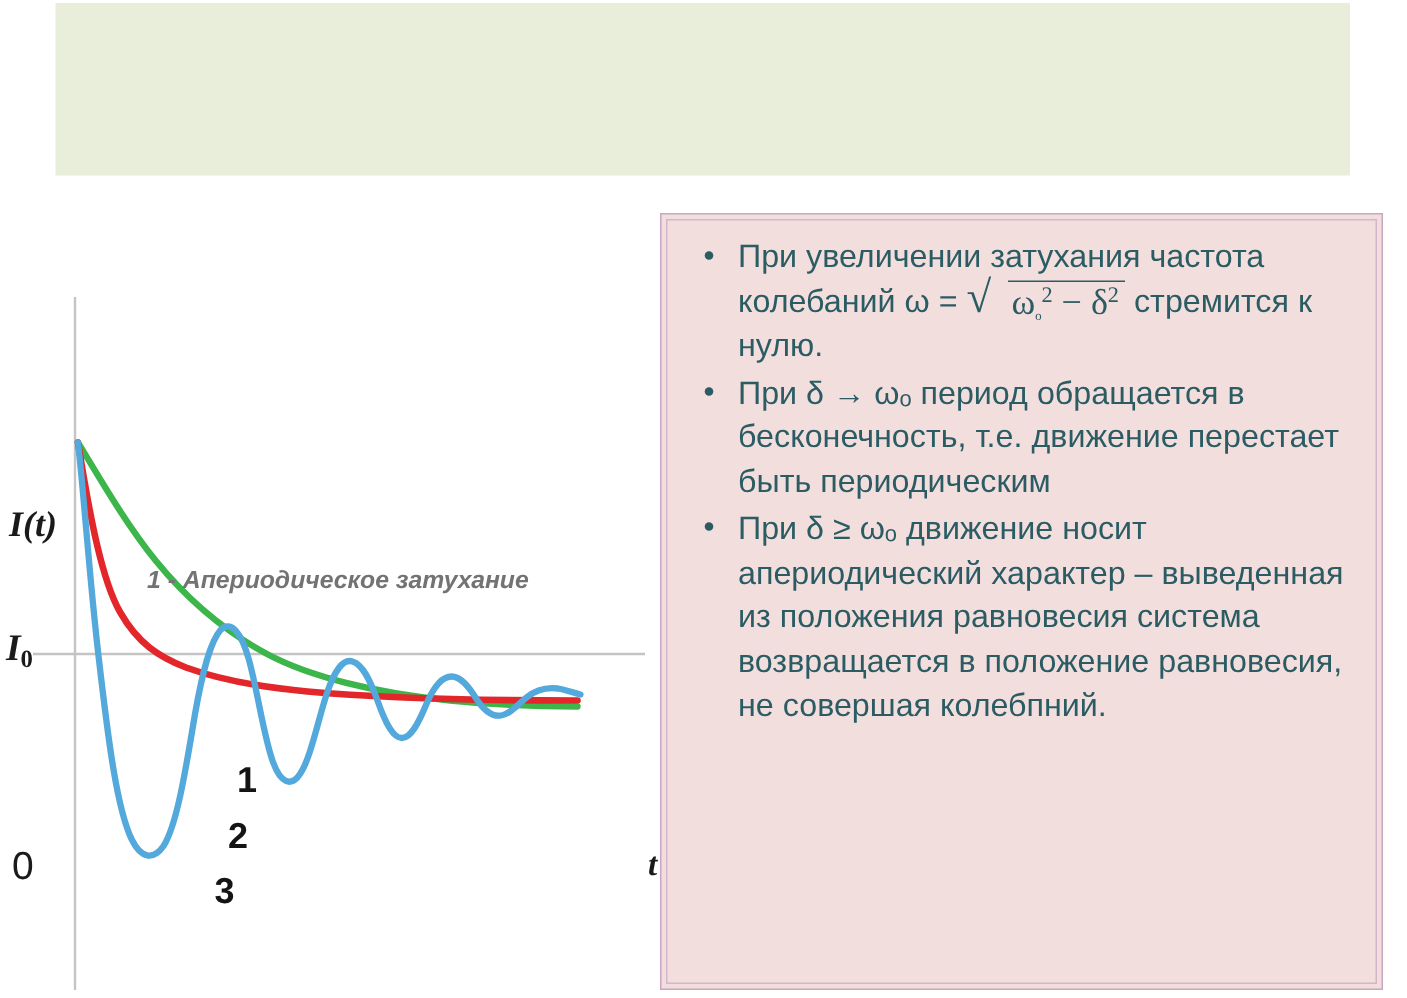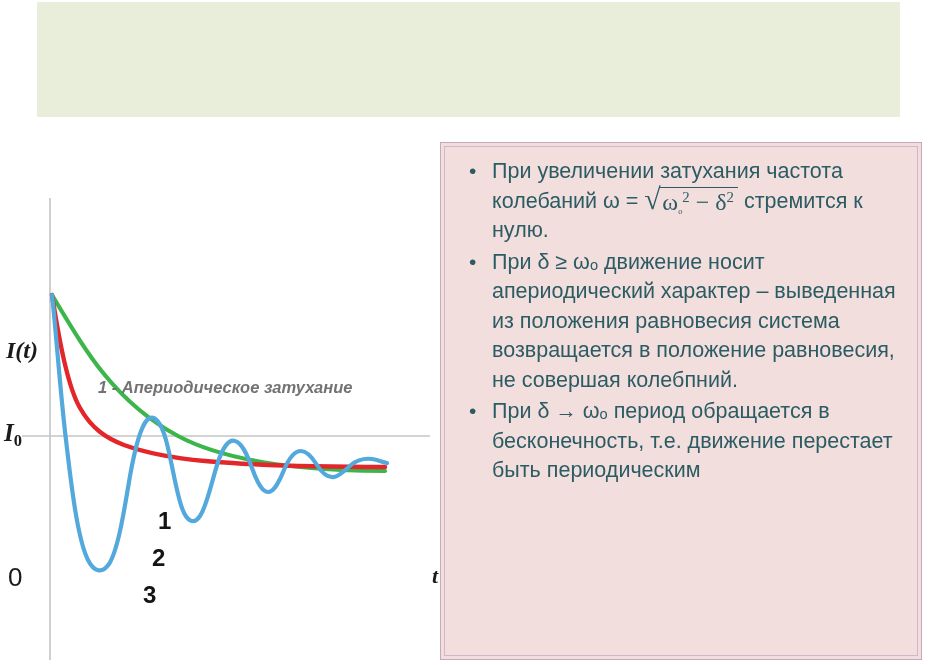--- a/index.html
+++ b/index.html
@@ -143,20 +143,21 @@
     position: absolute;
     left: 0;
     top: 0px;
     font-size: 30px;
     line-height: 24px;
   }
   .radical .rad-body {
     display: inline-block;
     border-top: 1.6px solid #2b5c63;
     padding: 2px 4px 0 2px;
+    margin-left: 12px;
   }
   .sup2 { font-size: 0.62em; vertical-align: 0.55em; }
   .subo { font-size: 0.6em; vertical-align: -0.2em; }
 </style>
 </head>
 <body>
 
 <div id="title-banner"></div>
 
 <div id="graph-panel">
@@ -220,19 +221,19 @@
 </div>
 
 <div id="text-panel">
   <div id="text-panel-inner">
     <ul id="bullet-list">
 
       <li>
         <span>При увеличении затухания частота колебаний ω = </span><span class="formula"><span class="radical"><span class="rad-sign">√</span><span class="rad-body"><span>ω</span><span class="subo">ₒ</span><span class="sup2">2</span>&nbsp;<span>−</span>&nbsp;<span>δ</span><span class="sup2">2</span></span></span></span><span> стремится к нулю.</span>
       </li>
 
+      <li>При δ → ωₒ период обращается в бесконечность, т.е. движение перестает быть периодическим</li>
+
       <li>При δ ≥ ωₒ движение носит апериодический характер – выведенная из положения равновесия система возвращается в положение равновесия, не совершая колебпний.</li>
-
-      <li>При δ → ωₒ период обращается в бесконечность, т.е. движение перестает быть периодическим</li>
 
     </ul>
   </div>
 </div>
 
 </body></html>

